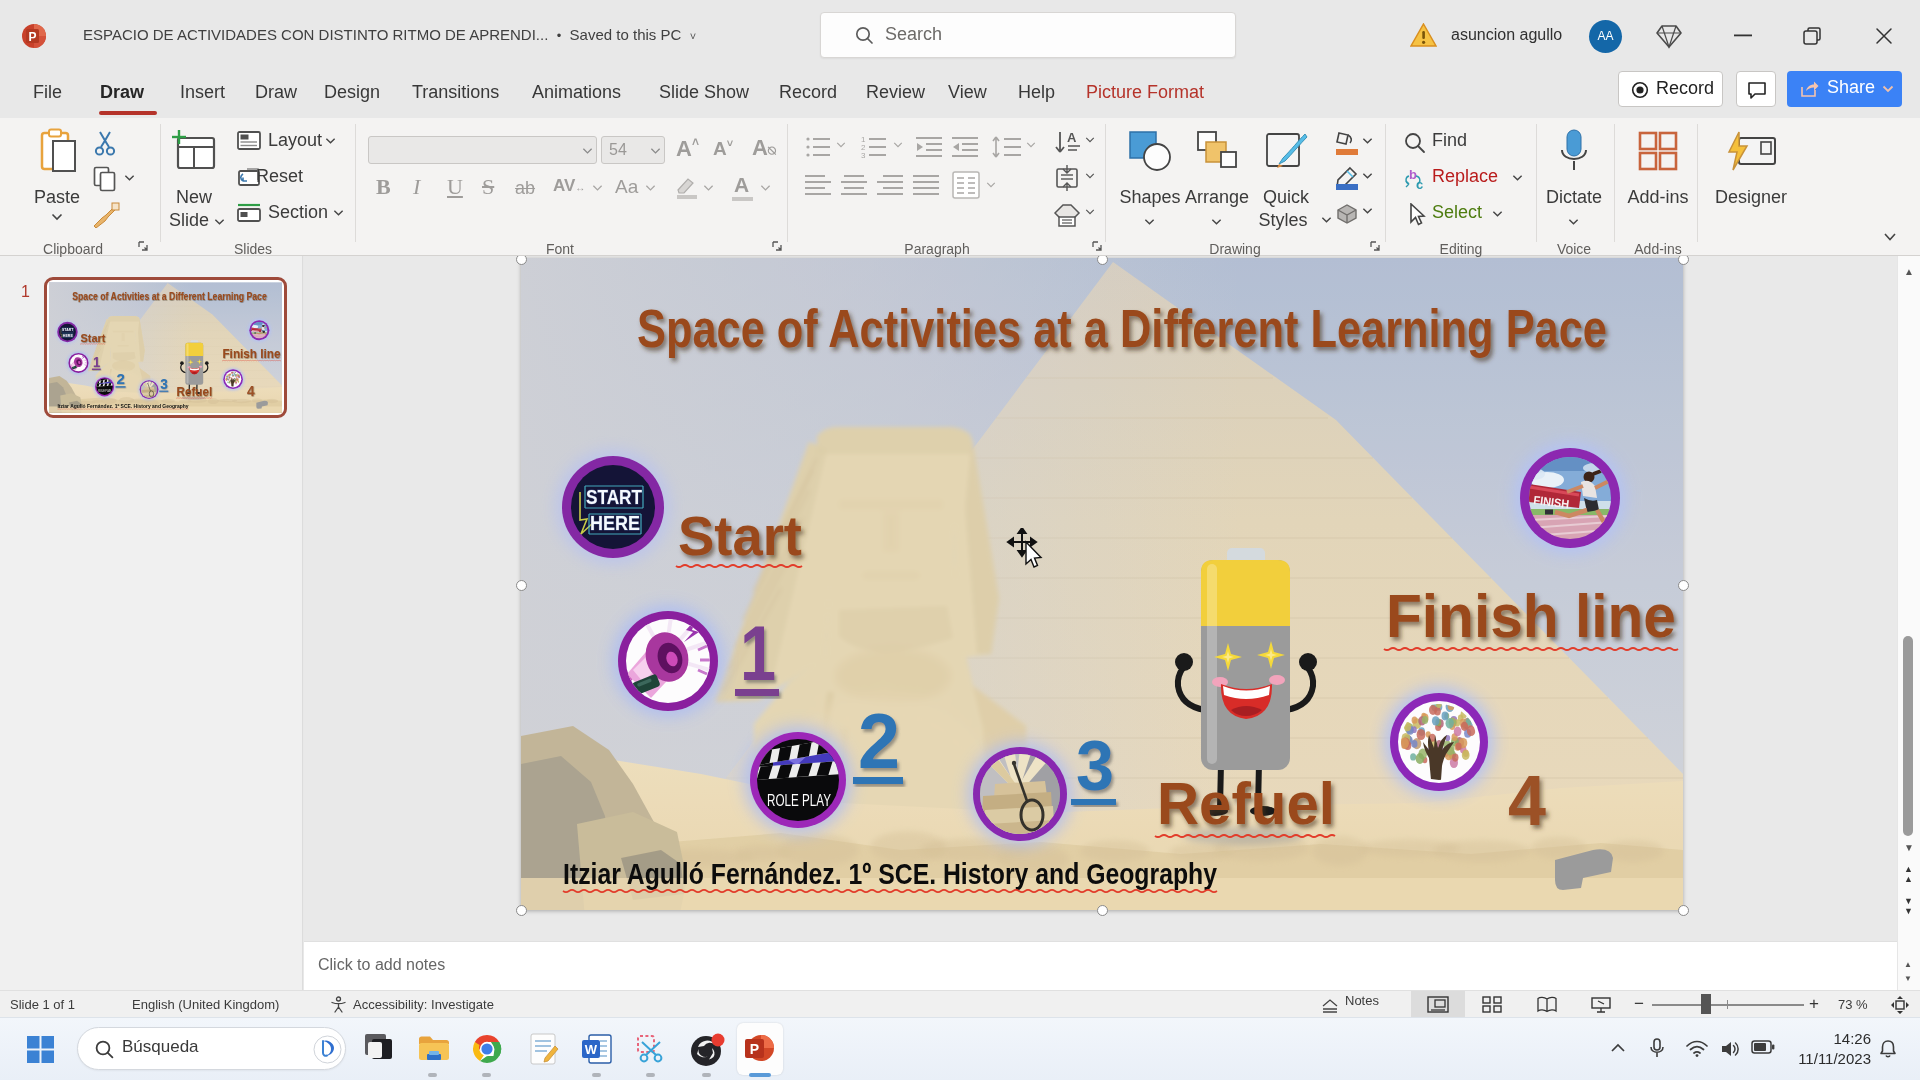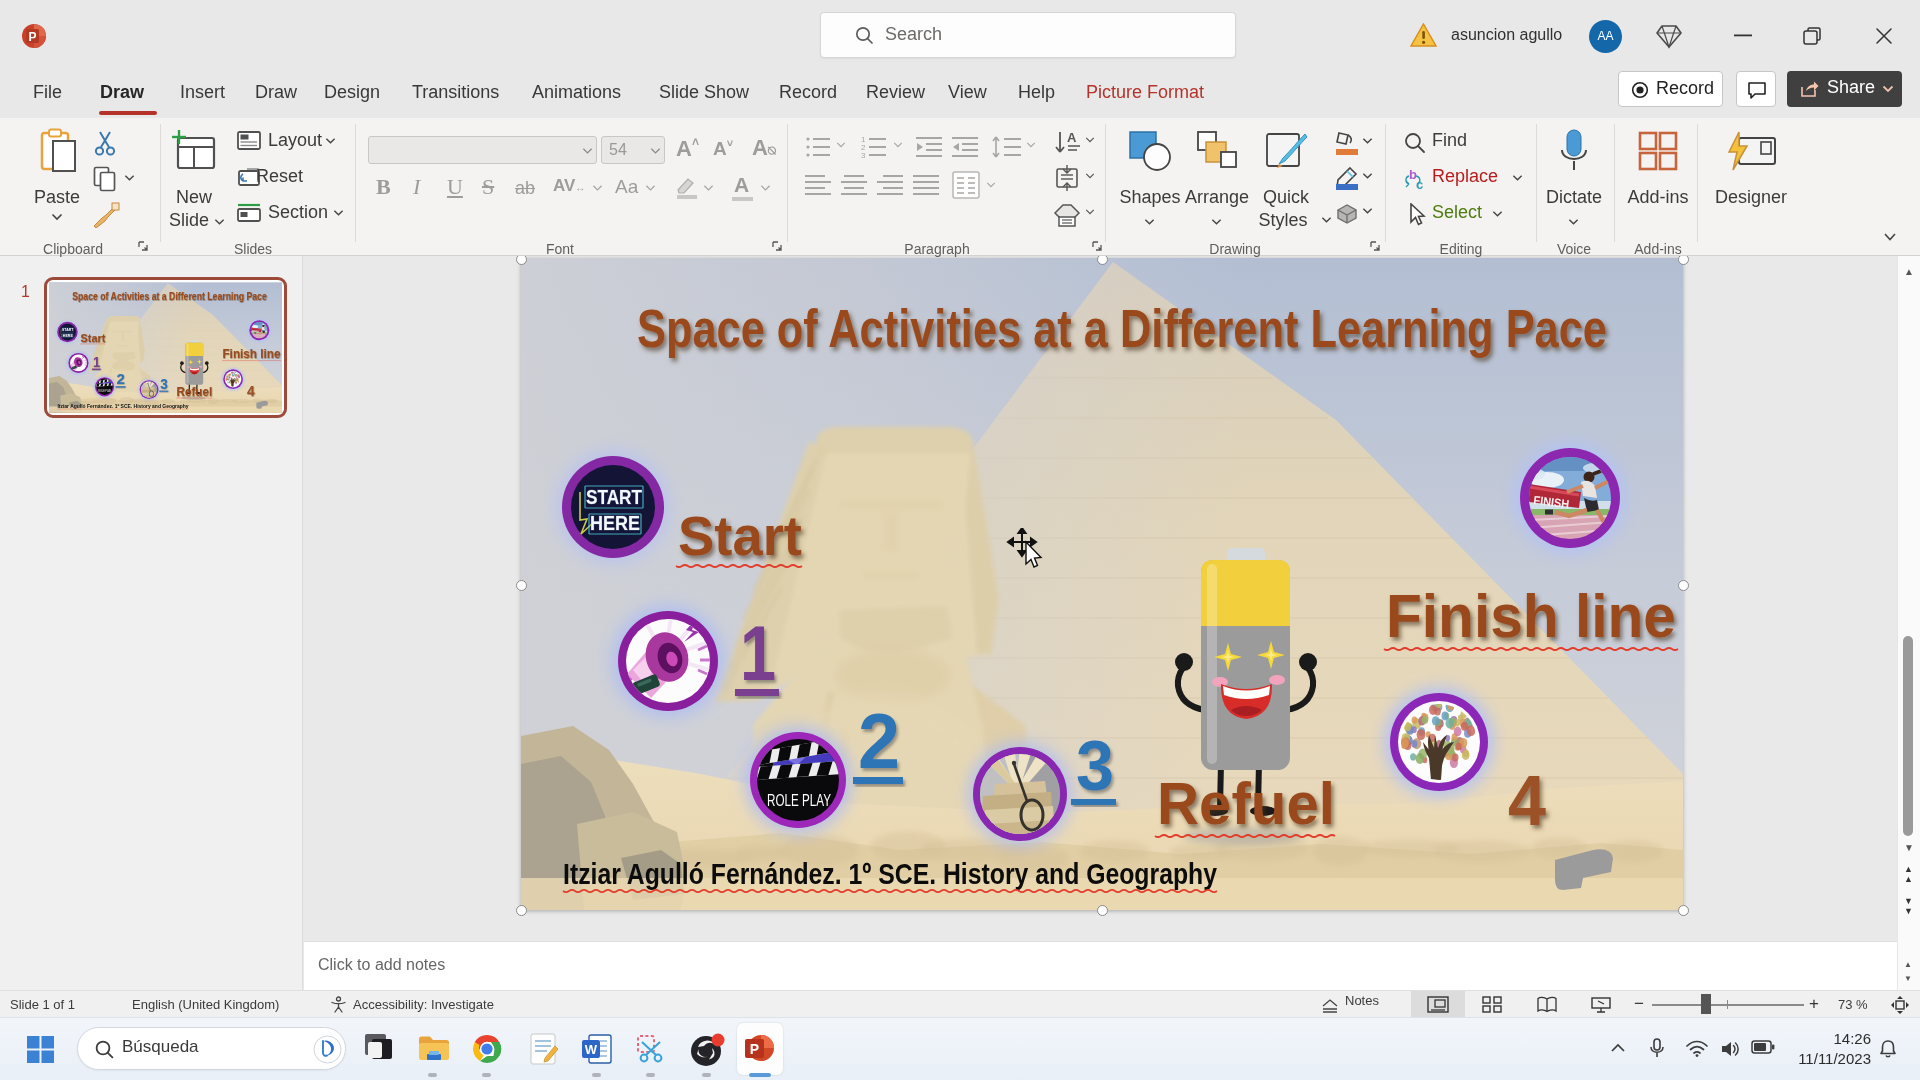--- a/index.html
+++ b/index.html
@@ -25,20 +25,21 @@
 <body>
 
 <div id="titlebar">
   <svg class="abs" style="left:21px;top:23px" width="26" height="26" viewBox="0 0 26 26">
     <circle cx="13" cy="13" r="12" fill="#c8402a"></circle>
     <path d="M13 1 A12 12 0 0 1 25 13 L13 13 Z" fill="#e0684b"></path>
     <path d="M25 13 A12 12 0 0 1 13 25 L13 13 Z" fill="#d4513a"></path>
     <rect x="5" y="6" width="13" height="14" rx="1.5" fill="#b33922"></rect>
     <text x="11.5" y="17.5" font-size="12" font-weight="bold" fill="#fff" text-anchor="middle" font-family="Liberation Sans">P</text>
   </svg>
+  <div class="abs" style="left:83px;top:26px;font-size:15px;color:#404040;">ESPACIO DE ACTIVIDADES CON DISTINTO RITMO DE APRENDI...&nbsp;&nbsp;<span style="font-size:13px;">•</span>&nbsp;&nbsp;Saved to this PC&nbsp;&nbsp;<span style="font-size:11px;color:#555;">˅</span></div>
   <div class="abs" style="left:820px;top:12px;width:416px;height:46px;background:#fdfdfd;border:1px solid #d8d6d4;border-radius:4px;box-shadow:0 1px 2px rgba(0,0,0,0.06);">
     <svg class="abs" style="left:33px;top:12px" width="21" height="21" viewBox="0 0 21 21">
         <circle cx="9" cy="9" r="6.2" fill="none" stroke="#5c5c5c" stroke-width="1.7"></circle>
         <line x1="13.5" y1="13.5" x2="18" y2="18" stroke="#5c5c5c" stroke-width="1.7" stroke-linecap="round"></line>
       </svg>
     <div class="abs" style="left:64px;top:11px;font-size:18px;color:#6c6a68;">Search</div>
   </div>
   <svg class="abs" style="left:1410px;top:23px" width="27" height="25" viewBox="0 0 27 25">
     <path d="M13.5 1 L26 23 L1 23 Z" fill="#f6c243" stroke="#d98f1f" stroke-width="1.5"></path>
     <rect x="12.3" y="8" width="2.6" height="8" rx="1.2" fill="#7a5408"></rect>
@@ -82,21 +83,21 @@
         <circle cx="9" cy="9" r="7.3" fill="none" stroke="#222" stroke-width="1.6"></circle>
         <circle cx="9" cy="9" r="3.6" fill="#222"></circle>
       </svg>
     <div class="abs" style="left:37px;top:6px;font-size:18px;color:#222;">Record</div>
   </div>
   <div class="abs" style="left:1736px;top:11px;width:40px;height:36px;background:#fff;border:1px solid #c8c6c4;border-radius:4px;">
     <svg class="abs" style="left:10px;top:8px" width="20" height="20" viewBox="0 0 20 20">
         <path d="M2 3 H18 V14 H8 L4 18 V14 H2 Z" fill="none" stroke="#222" stroke-width="1.6" stroke-linejoin="round"></path>
       </svg>
   </div>
-  <div class="abs" style="left:1787px;top:11px;width:115px;height:36px;background:#404040;border-radius:4px;">
+  <div class="abs" style="left:1787px;top:11px;width:115px;height:36px;background:#3b82f6;border-radius:4px;">
     <svg class="abs" style="left:12px;top:8px" width="20" height="20" viewBox="0 0 20 20">
         <path d="M3 8 V17 H16 V11" fill="none" stroke="#f6c4ae" stroke-width="1.6"></path>
         <path d="M7 12 C8 8 11 5.5 15 5.5 L15 2.5 L19.5 7 L15 11.5 L15 8.5 C11.5 8.5 9 10 7 12 Z" fill="#f6c4ae"></path>
       </svg>
     <div class="abs" style="left:40px;top:6px;font-size:18px;color:#fff;">Share</div>
     <svg class="abs" style="left:95px;top:14px" width="12" height="8" viewBox="0 0 12 8">
         <path d="M1.5 1.5 L6 6 L10.5 1.5" fill="none" stroke="#f0c0aa" stroke-width="1.8"></path>
       </svg>
   </div>
 </div>

